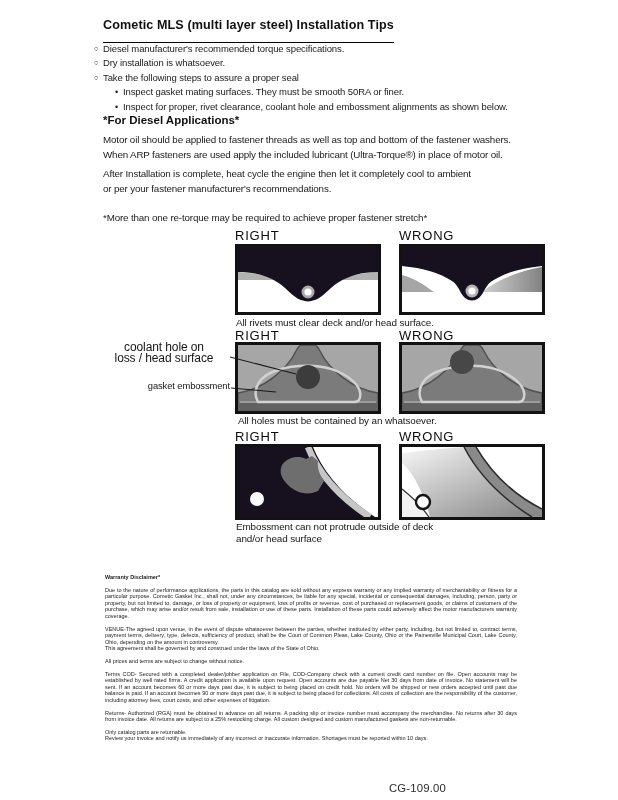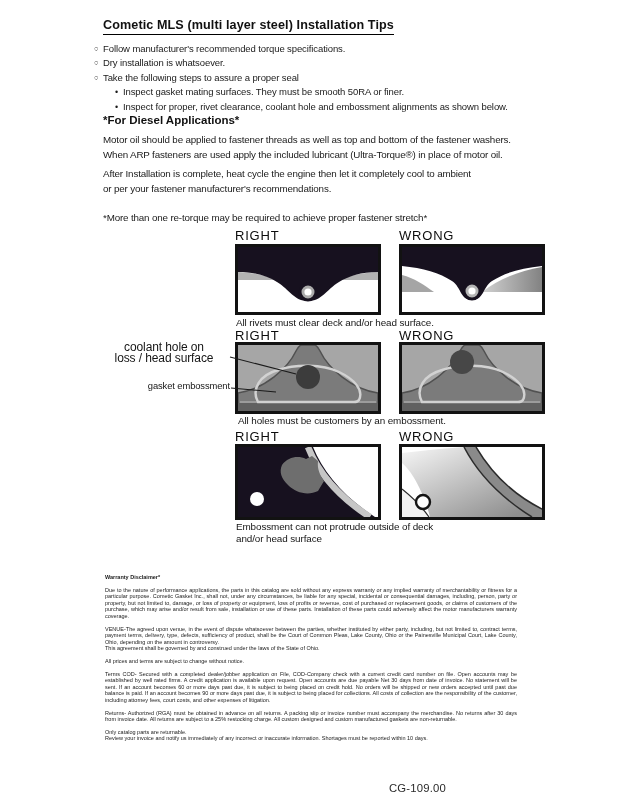--- a/index.html
+++ b/index.html
@@ -3,21 +3,21 @@
 <meta charset="utf-8">
 <style>
   html,body{margin:0;padding:0;background:#fff;}
   .page{
     position:relative;width:618px;height:800px;background:#ffffff;overflow:hidden;
     font-family:"Liberation Sans","DejaVu Sans",sans-serif;color:#1a1a1a;
   }
   .title{
     position:absolute;left:103px;top:18px;margin:0;
     font-size:12.6px;font-weight:bold;letter-spacing:0.1px;
-    border-bottom:1.6px solid #000;padding-bottom:2px;display:inline-block;color:#111;
+    border-bottom:1.6px solid #000;padding-bottom:10px;display:inline-block;color:#111;
   }
   .bullets{position:absolute;left:94px;top:44px;}
   .b{display:flex;align-items:flex-start;font-size:9.5px;line-height:9.8px;margin-bottom:4.4px;white-space:nowrap;letter-spacing:-0.1px;}
   .b .m{width:9px;font-size:7.5px;line-height:10px;flex:0 0 auto;}
   .b.sub{margin-left:21px;}
   .b.sub .m{font-size:9px;width:8px;}
   .dheading{position:absolute;left:103px;top:114px;font-size:11.5px;font-weight:bold;color:#111;}
   .para{position:absolute;left:103px;}
   .ln{font-size:9.8px;line-height:14.6px;white-space:nowrap;letter-spacing:-0.15px;}
   .dlabel{position:absolute;width:146px;text-align:left;font-size:13px;letter-spacing:0.8px;color:#0c0c0c;}
@@ -36,21 +36,21 @@
 </head>
 <body>
 
 <div class="page">
 
   <h1 class="title">Cometic MLS (multi layer steel) Installation Tips</h1>
 
   <div class="bullets">
     <div class="b">
       <span class="m">○</span>
-      <span>Follow manufacturer's recommended torque specifications.</span>
+      <span>Diesel manufacturer's recommended torque specifications.</span>
     </div>
     <div class="b">
       <span class="m">○</span>
       <span>Dry installation is whatsoever.</span>
     </div>
     <div class="b">
       <span class="m">○</span>
       <span>Take the following steps to assure a proper seal</span>
     </div>
     <div class="b sub">
@@ -141,21 +141,21 @@
       <path d="M20,57 C13,44 22,30 40,25 C58,19 84,19 101,27 C116,34 126,45 121,55 C120,56.5 118,57 116,57 Z" fill="none" stroke="#d2d2d2" stroke-width="2.4"></path>
       <circle cx="60" cy="17" r="12" fill="#474747"></circle>
     </svg>
   </div>
 
   <svg class="leaders" width="230" height="70" viewBox="0 0 230 70">
     <line x1="135" y1="21" x2="201" y2="38" stroke="#1a1a1a" stroke-width="1.1"></line>
     <line x1="136" y1="52" x2="181" y2="56" stroke="#1a1a1a" stroke-width="1.1"></line>
   </svg>
 
-  <div class="caption" style="left:238px;top:415px">All holes must be customers by an embossment.</div>
+  <div class="caption" style="left:238px;top:415px">All holes must be contained by an whatsoever.</div>
 
   <div class="dlabel" style="left:235px;top:429px">RIGHT</div>
   <div class="dlabel" style="left:399px;top:429px">WRONG</div>
 
   <div class="dbox" style="left:235px;top:444px">
     <svg width="140" height="70" viewBox="0 0 140 70">
       <rect x="0" y="0" width="140" height="70" fill="#ffffff"></rect>
       <path d="M0,0 H75 C85,25 106,50 137,70 H0 Z" fill="#17111f"></path>
       <path d="M70,0 C80,25 101,50 132,70" fill="none" stroke="#c6c6c6" stroke-width="6.5"></path>
       <path d="M44,18 C50,10 60,8 68,12 L74,9 L80,14 C79,22 82,28 86,34 L80,44 C70,49 58,46 50,38 C43,31 41,25 44,18 Z" fill="#6e6e6e"></path>

